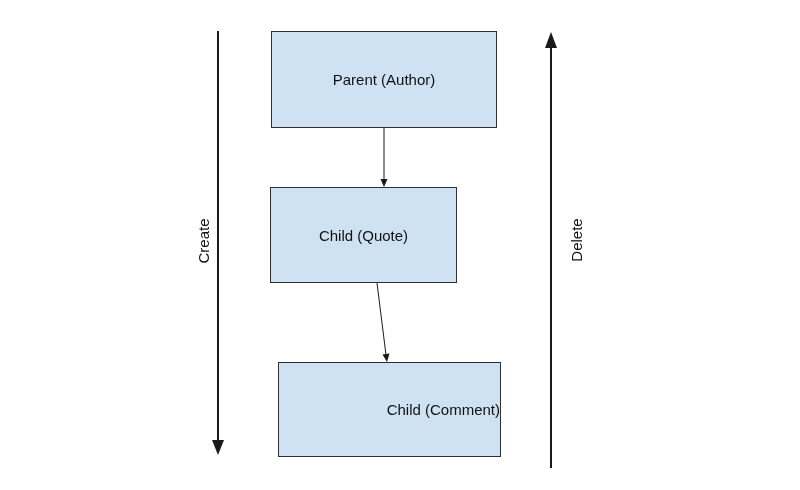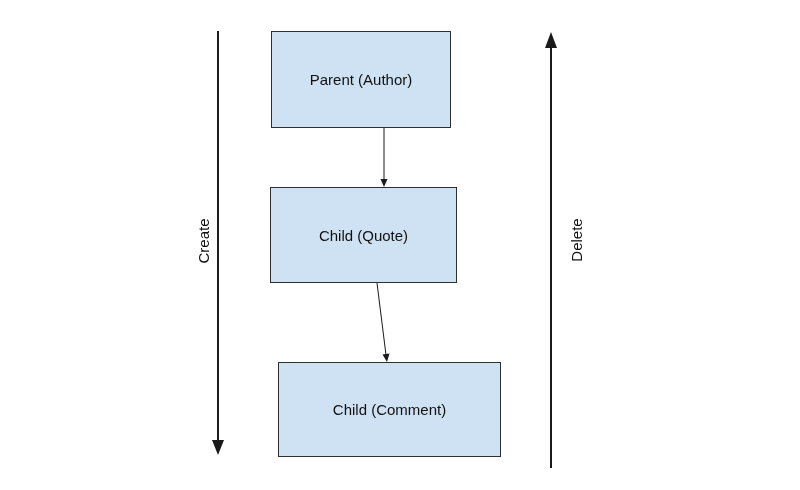--- a/index.html
+++ b/index.html
@@ -27,23 +27,23 @@
     box-sizing: border-box;
     background: #cfe2f3;
     border: 1px solid #2f2f2f;
     display: flex;
     align-items: center;
     justify-content: center;
     font-size: 15px;
     color: #111111;
     text-align: center;
   }
-  .node-parent  { left: 271px; top: 31px;  width: 180px; height: 97px; }
+  .node-parent  { left: 271px; top: 31px;  width: 226px; height: 97px; }
   .node-quote   { left: 270px; top: 187px; width: 187px; height: 96px; }
-  .node-comment { left: 278px; top: 362px; width: 223px; height: 95px; }
+  .node-comment { left: 278px; top: 362px; width: 223px; height: 95px; justify-content: flex-end; }
   .side-label {
     position: absolute;
     font-size: 15px;
     color: #111111;
     white-space: nowrap;
     transform: translate(-50%, -50%) rotate(-90deg);
   }
   .side-label-create { left: 203px; top: 241px; }
   .side-label-delete { left: 576px; top: 240px; }
 </style>

